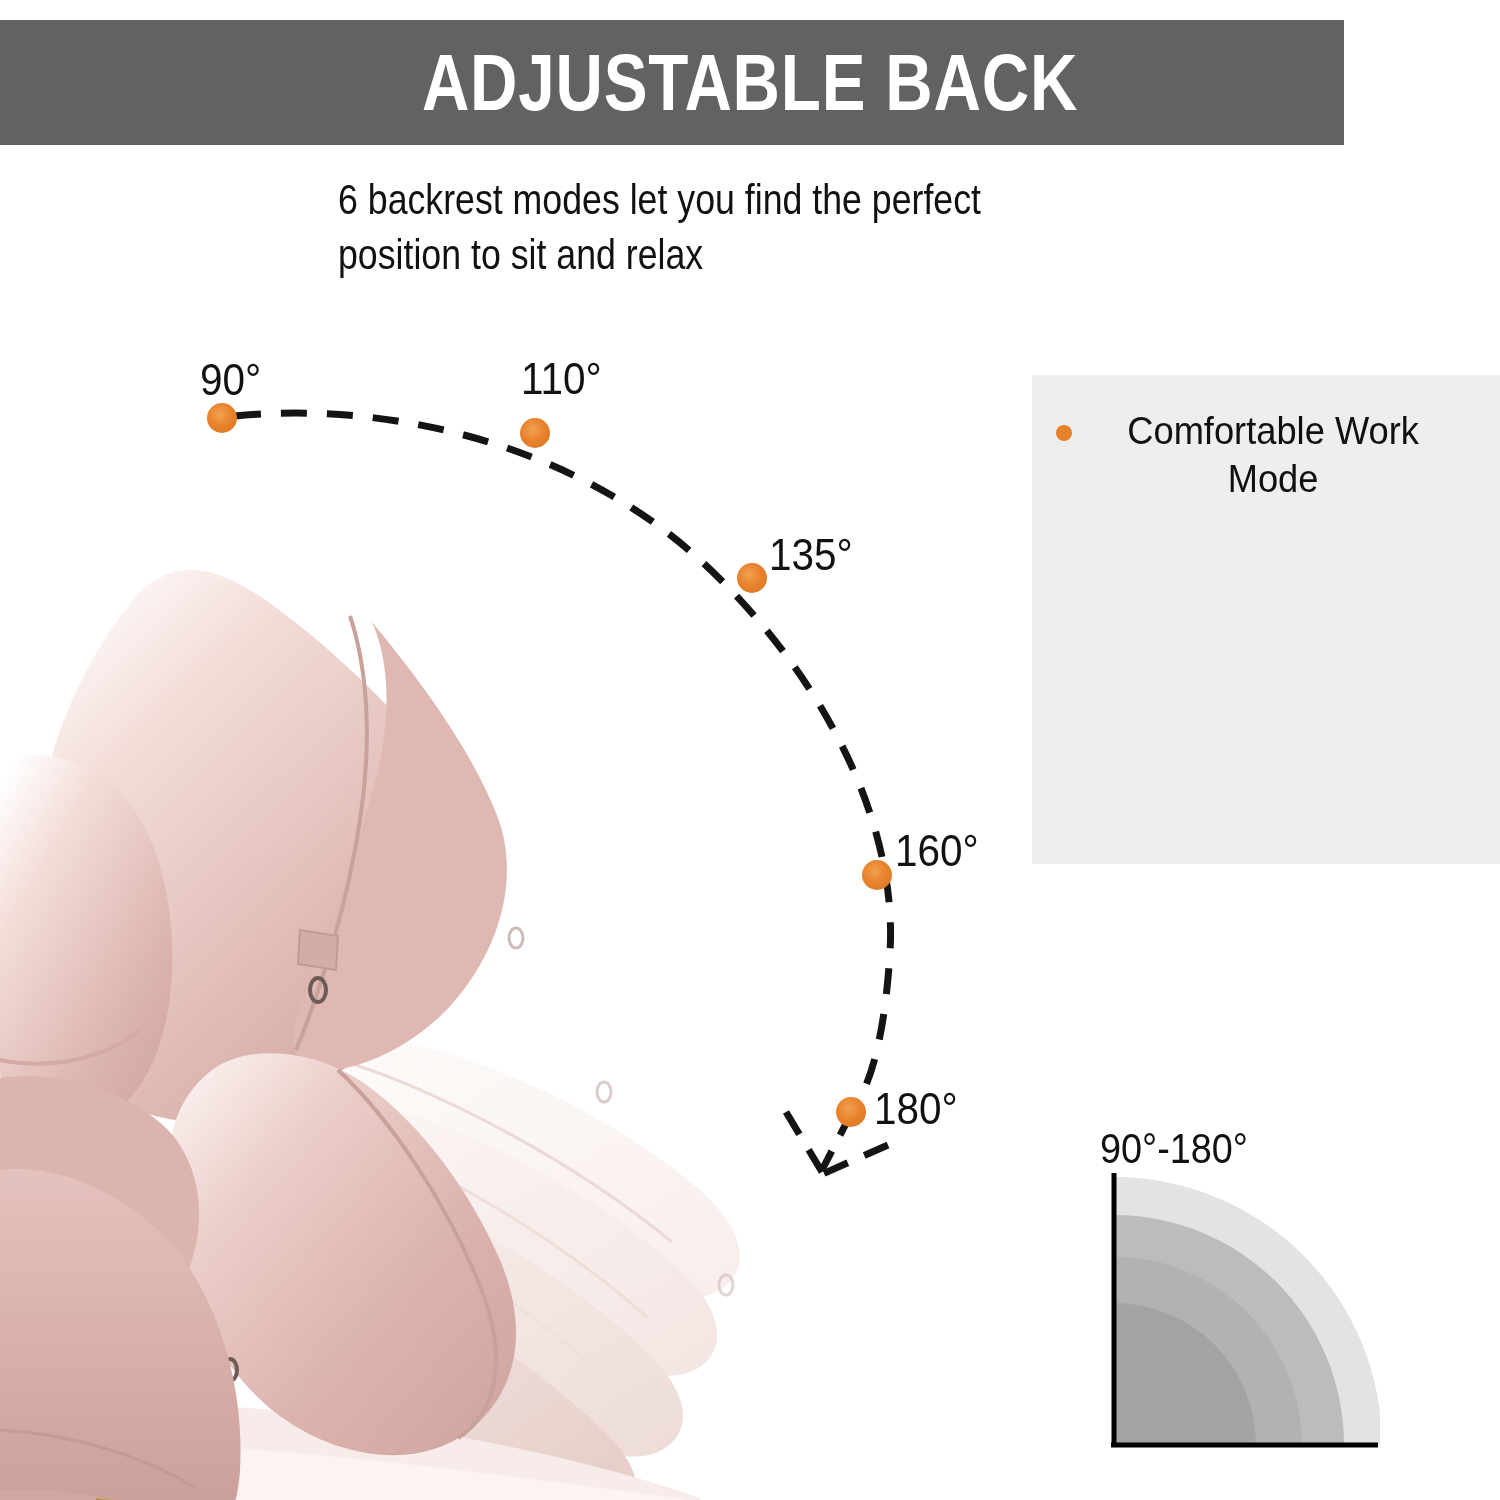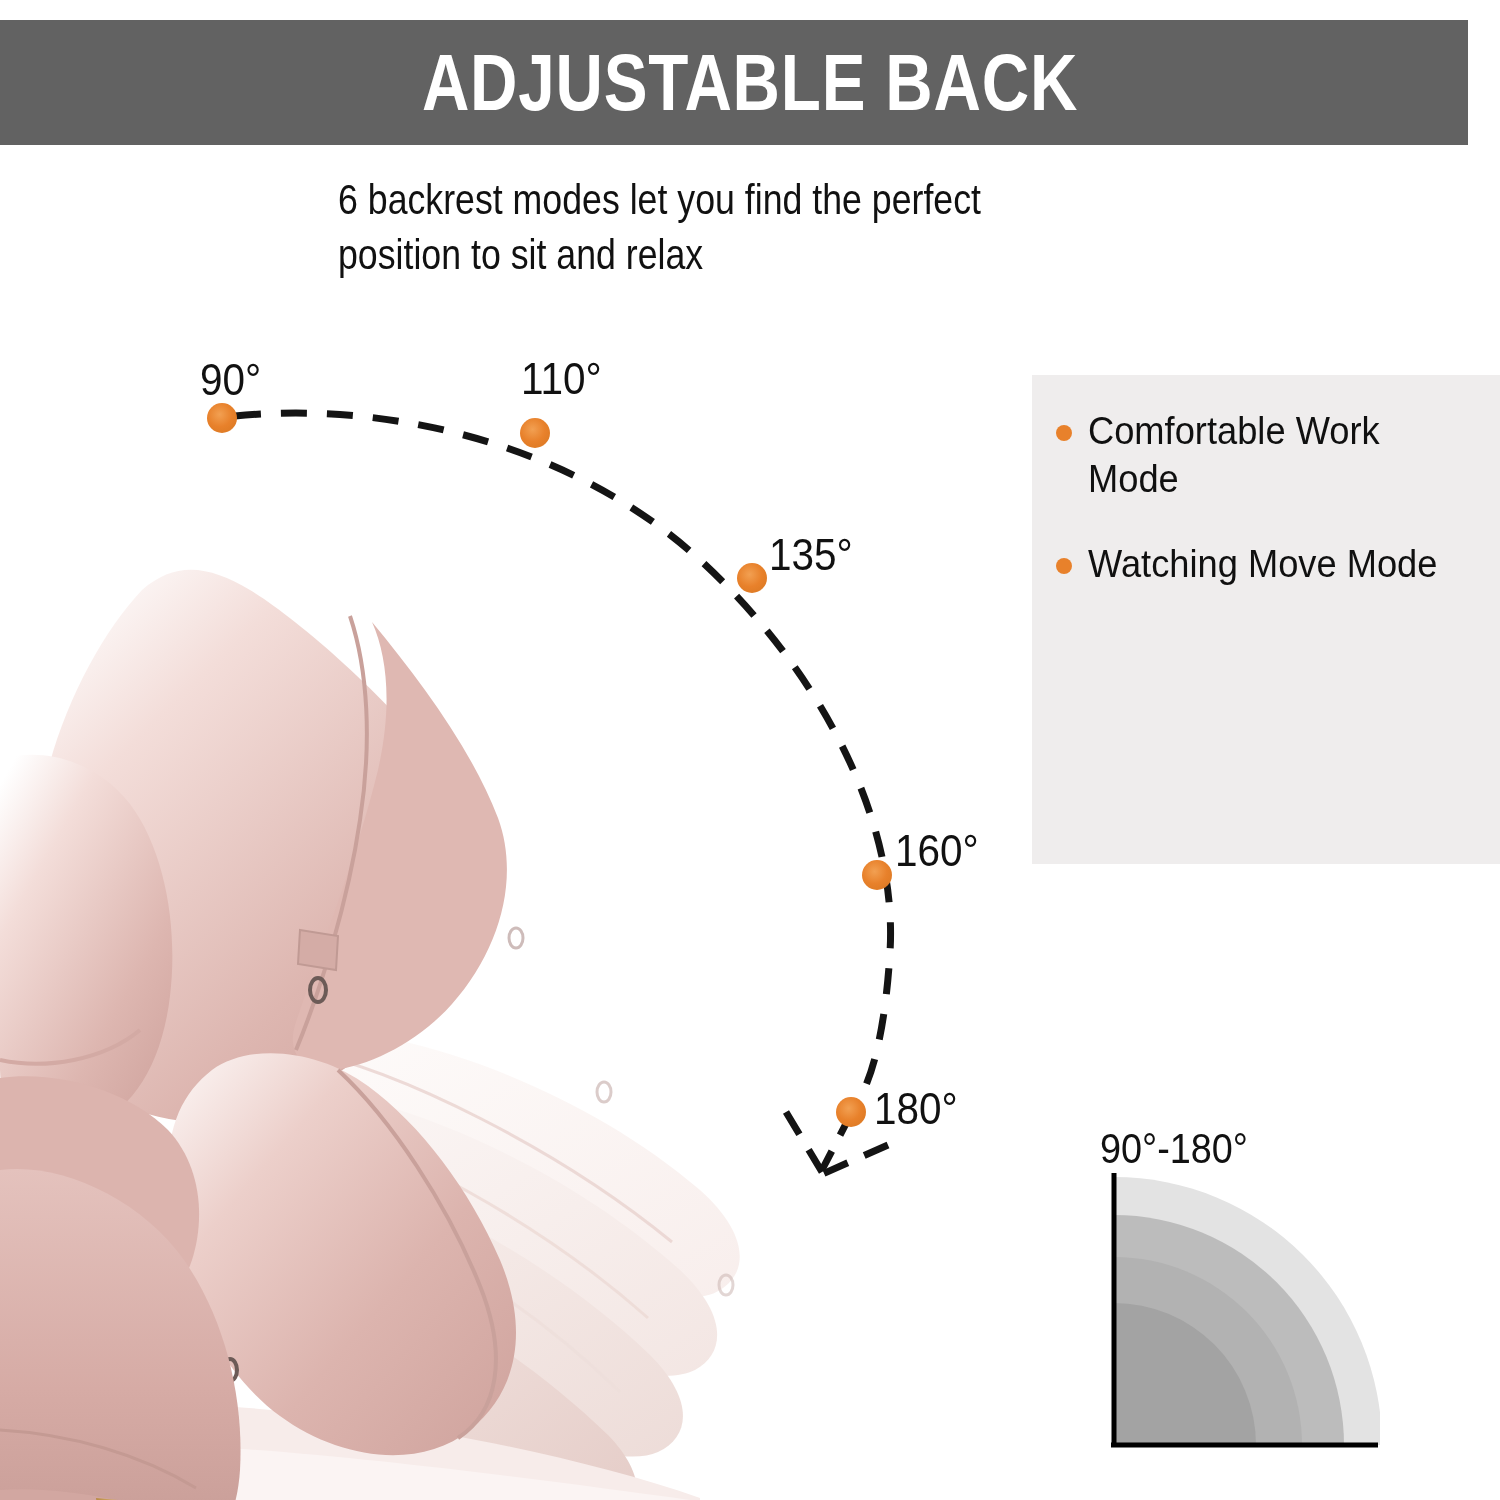--- a/index.html
+++ b/index.html
@@ -14,21 +14,21 @@
     background: #ffffff;
     font-family: "Liberation Sans", sans-serif;
     overflow: hidden;
   }
 
   
   #header-banner {
     position: absolute;
     left: 0;
     top: 20px;
-    width: 1468px;
+    width: 1344px;
     height: 125px;
     background: #626262;
   }
   #header-title {
     position: absolute;
     left: 0;
     top: 0;
     width: 1500px;
     height: 125px;
     display: flex;
@@ -107,20 +107,21 @@
     position: absolute;
     left: 24px;
     top: 32px;
     width: 430px;
   }
   .feature-item {
     position: relative;
     display: flex;
     align-items: flex-start;
     margin-bottom: 36px;
+    text-align: center;
   }
   .feature-bullet {
     flex: 0 0 auto;
     width: 16px;
     height: 16px;
     border-radius: 50%;
     background: #e8812b;
     margin-top: 18px;
     margin-right: 16px;
   }
@@ -296,24 +297,20 @@
 
   <div id="feature-panel">
     <div id="feature-list">
 
       <div class="feature-item">
         <span class="feature-bullet"></span>
         <span class="feature-label">Comfortable Work Mode</span>
       </div>
 
 
-      <div class="feature-item">
-        <span class="feature-bullet"></span>
-        <span class="feature-label">Watching Move Mode</span>
-      </div>
 
 
 
     </div>
   </div>
 
   <div id="angle-graphic-label">90°-180°</div>
   <div id="angle-graphic">
     <svg width="280" height="325" viewBox="0 0 280 325" xmlns="http://www.w3.org/2000/svg">
 

